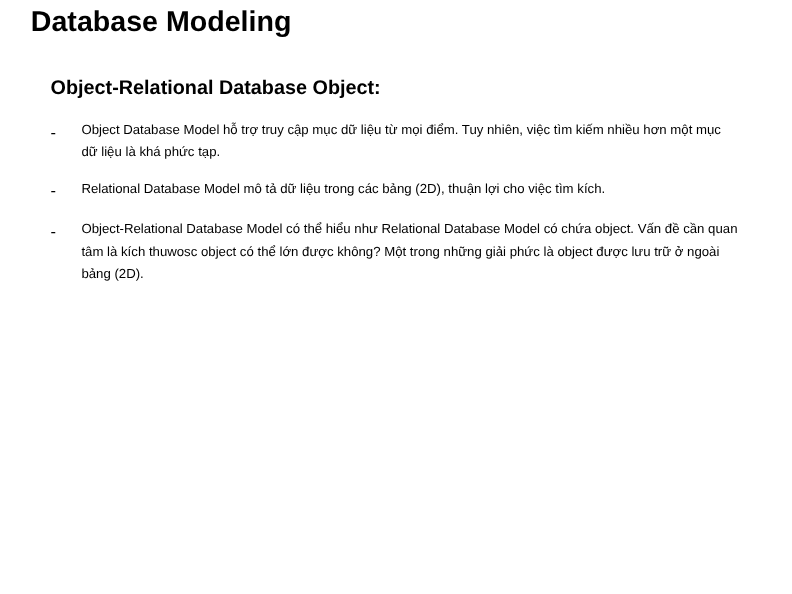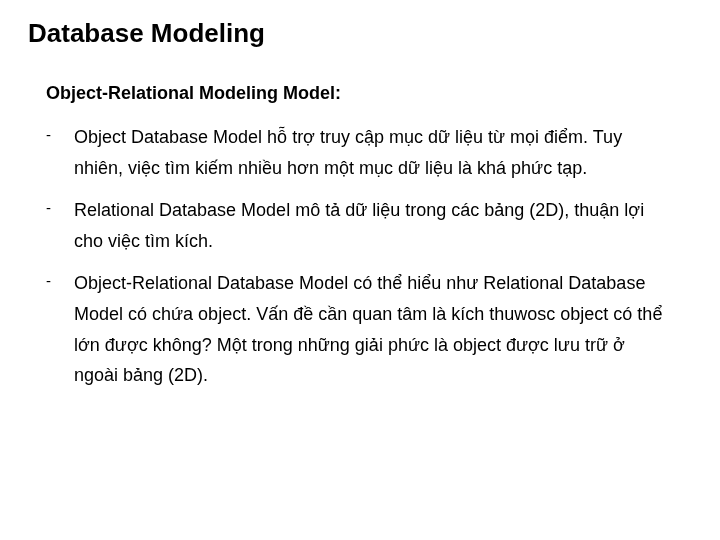--- a/index.html
+++ b/index.html
@@ -6,21 +6,21 @@
     margin: 0;
     padding: 0;
     width: 720px;
     height: 540px;
     font-family: Arial, "Helvetica Neue", Helvetica, sans-serif;
     background: #ffffff;
     color: #000000;
     box-sizing: border-box;
   }
   .slide {
-    padding: 18px 28px 20px 28px;
+    padding: 4px 28px 20px 28px;
     box-sizing: border-box;
   }
   .title {
     font-size: 26px;
     font-weight: bold;
     margin: 0 0 34px 0;
   }
   .subtitle {
     font-size: 18px;
     font-weight: bold;
@@ -33,31 +33,31 @@
     display: flex;
     margin-bottom: 12px;
   }
   .dash {
     font-size: 15px;
     width: 28px;
     flex: 0 0 28px;
     line-height: 1.7;
   }
   .bullet-text {
-    font-size: 18px;
+    font-size: 12px;
     line-height: 1.7;
     padding-right: 20px;
   }
 </style>
 </head>
 <body>
 
 <div class="slide">
   <h1 class="title">Database Modeling</h1>
-  <h2 class="subtitle">Object-Relational Modeling Model:</h2>
+  <h2 class="subtitle">Object-Relational Database Object:</h2>
   <div class="bullets">
     <div class="bullet-row">
       <div class="dash">-</div>
       <div class="bullet-text">Object Database Model hỗ trợ truy cập mục dữ liệu từ mọi điểm. Tuy nhiên, việc tìm kiếm nhiều hơn một mục dữ liệu là khá phức tạp.</div>
     </div>
     <div class="bullet-row">
       <div class="dash">-</div>
       <div class="bullet-text">Relational Database Model mô tả dữ liệu trong các bảng (2D), thuận lợi cho việc tìm kích.</div>
     </div>
     <div class="bullet-row">

